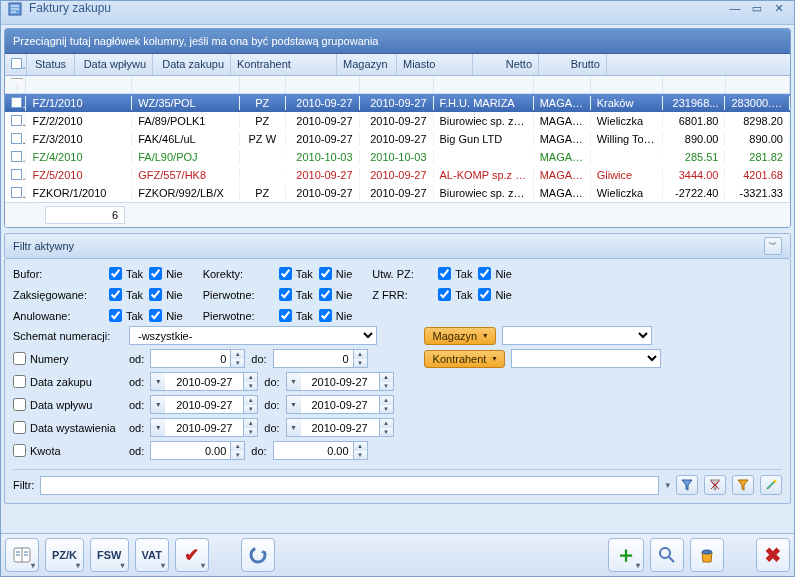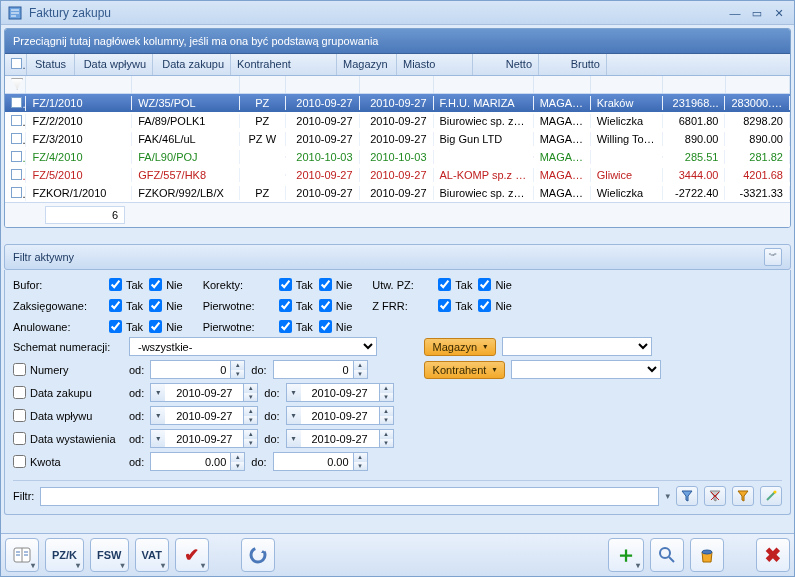--- a/index.html
+++ b/index.html
@@ -15,21 +15,21 @@
     height: 577px;
     border: 1px solid #7da2ce;
     background: #e0ebf9;
     display: flex;
     flex-direction: column;
   }
   .titlebar {
     height: 24px;
     background: linear-gradient(to bottom, #d7e5f7, #c3d9f1);
     display: flex;
-    align-items: center;
+    align-items: flex-start;
     padding: 0 6px;
     border-bottom: 1px solid #a8c0de;
   }
   .titlebar .icon {
     width: 16px; height:16px;
     margin-right: 6px;
     display:inline-block;
   }
   .titlebar .title { flex:1; color:#335a8c; font-size:12px;}
   .winbtn { width:18px; height:14px; margin-left:4px; color:#335a8c; text-align:center; font-size:11px; line-height:14px; cursor:default;}
@@ -90,21 +90,20 @@
   .c-netto{width:66px;text-align:right;}
   .c-brutto{width:68px;text-align:right;}
   .chkbox{display:inline-block;width:11px;height:11px;border:1px solid #7da2ce;background:#fff;}
   .filter-header{
     background:linear-gradient(to bottom,#e4eefb,#c8dbf2);
     border:1px solid #9cb8dc;
     border-radius:3px;
     padding:3px 8px;
     display:flex;justify-content:space-between;align-items:center;
     color:#1f3b63;
-    margin-top:11px;
   }
   .filter-body{
     background:#dce9f8;
     border:1px solid #9cb8dc;
     border-top:none;
     border-radius:0 0 3px 3px;
     padding:8px;
     font-size:11px;
     color:#000;
   }

